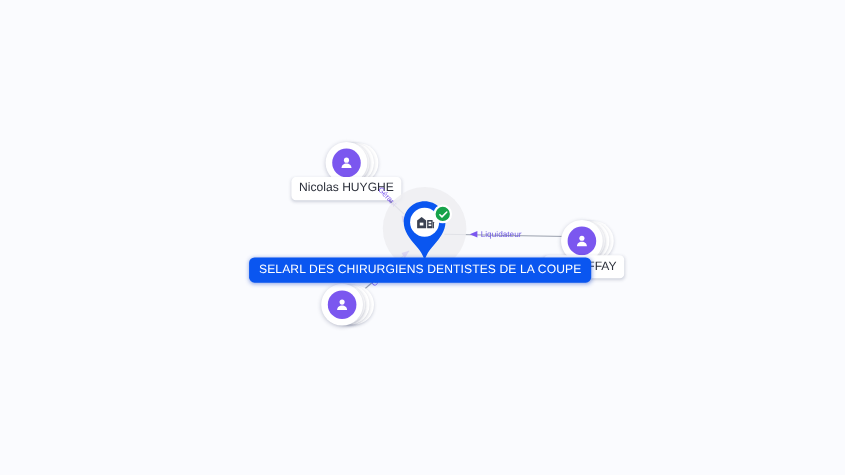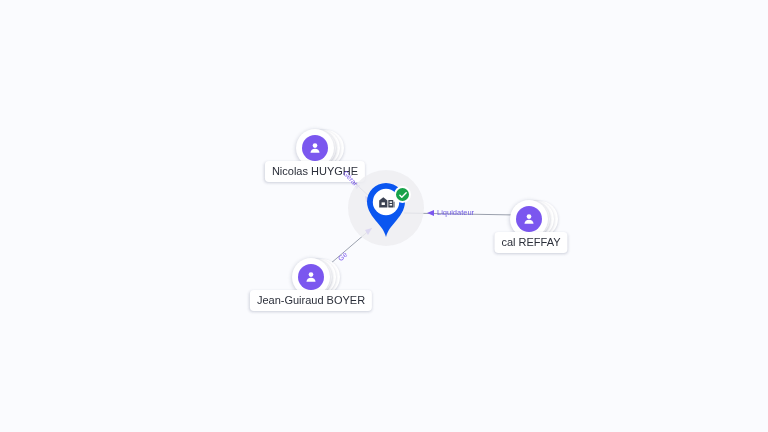--- a/index.html
+++ b/index.html
@@ -218,21 +218,20 @@
     <div class="stack" style="left:-15px; top:-18px; width:36px; height:36px;"></div>
     <div class="person-disc">
       <div class="avatar">
         <svg width="16" height="16" viewBox="0 0 24 24" aria-hidden="true">
           <circle cx="12" cy="8.4" r="3.5" fill="#ffffff"></circle>
           <path d="M5.2 19.2c0-3.9 3.1-6.2 6.8-6.2s6.8 2.3 6.8 6.2z" fill="#ffffff"></path>
         </svg>
       </div>
     </div>
   </div>
-  <div class="chip" style="left:311px; top:290px;">Jean-Guiraud BOYER</div>
 
   <div id="company-node">
     <div class="halo"></div>
 
     <div class="pin">
       <svg width="48" height="58" viewBox="0 0 48 58" aria-hidden="true">
         <path d="M24 2C13.5 2 5 10.4 5 20.8c0 8.1 5.4 15.1 10.5 21 3.4 3.9 6.6 7.4 8.5 14.2 1.9-6.8 5.1-10.3 8.5-14.2 5.1-5.9 10.5-12.9 10.5-21C43 10.4 34.5 2 24 2z" fill="#0a56f0"></path>
         <circle cx="24" cy="21" r="13.2" fill="#ffffff"></circle>
 
         <g fill="#3b4252">
@@ -246,14 +245,15 @@
       </svg>
     </div>
 
     <div class="verified-badge">
       <svg width="10" height="10" viewBox="0 0 24 24" aria-hidden="true">
         <path d="M4.5 12.6l4.6 4.6L19.6 6.7" stroke="#ffffff" stroke-width="3.4" fill="none" stroke-linecap="round" stroke-linejoin="round"></path>
       </svg>
     </div>
   </div>
 
+  <div class="chip selected" style="left:382px; top:234px;">SELARL DES CHIRURGIENS DENTISTES DE LA COUPE</div>
 
 </div>
 
 </body></html>

